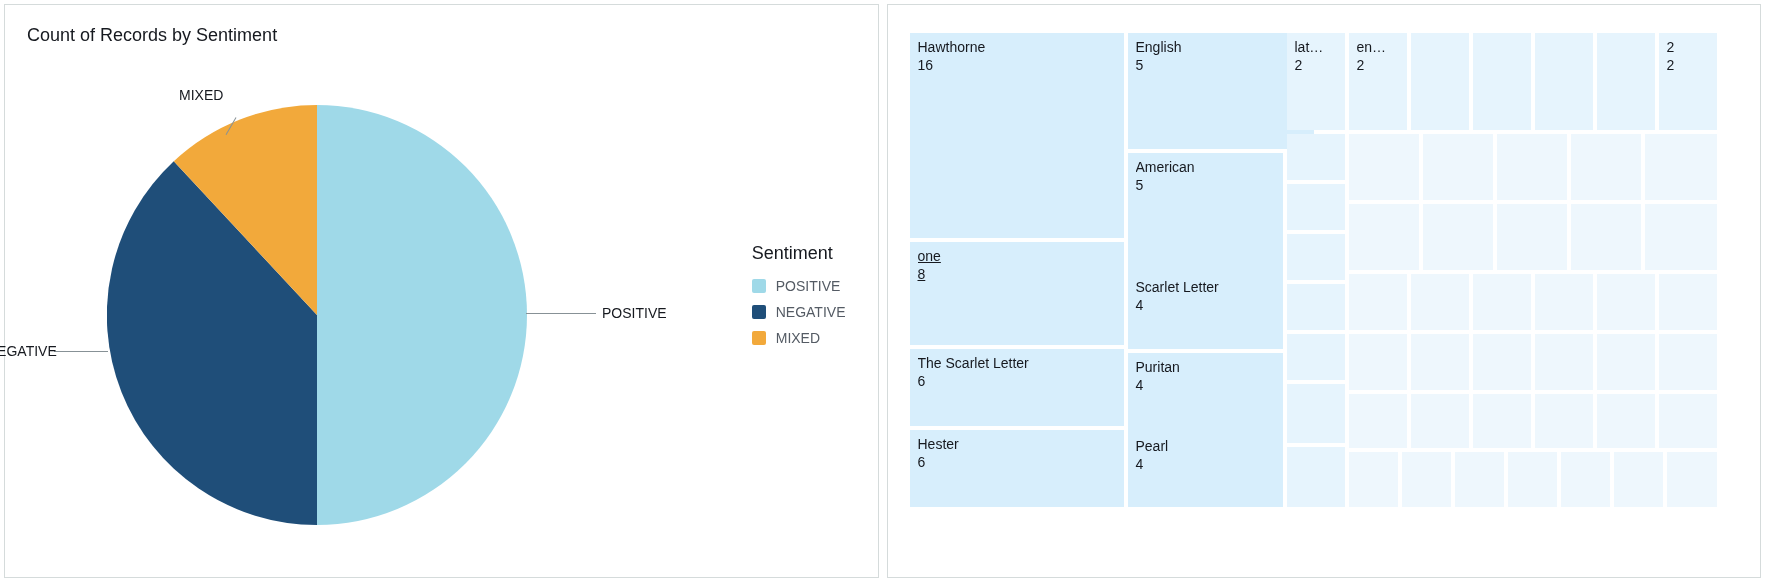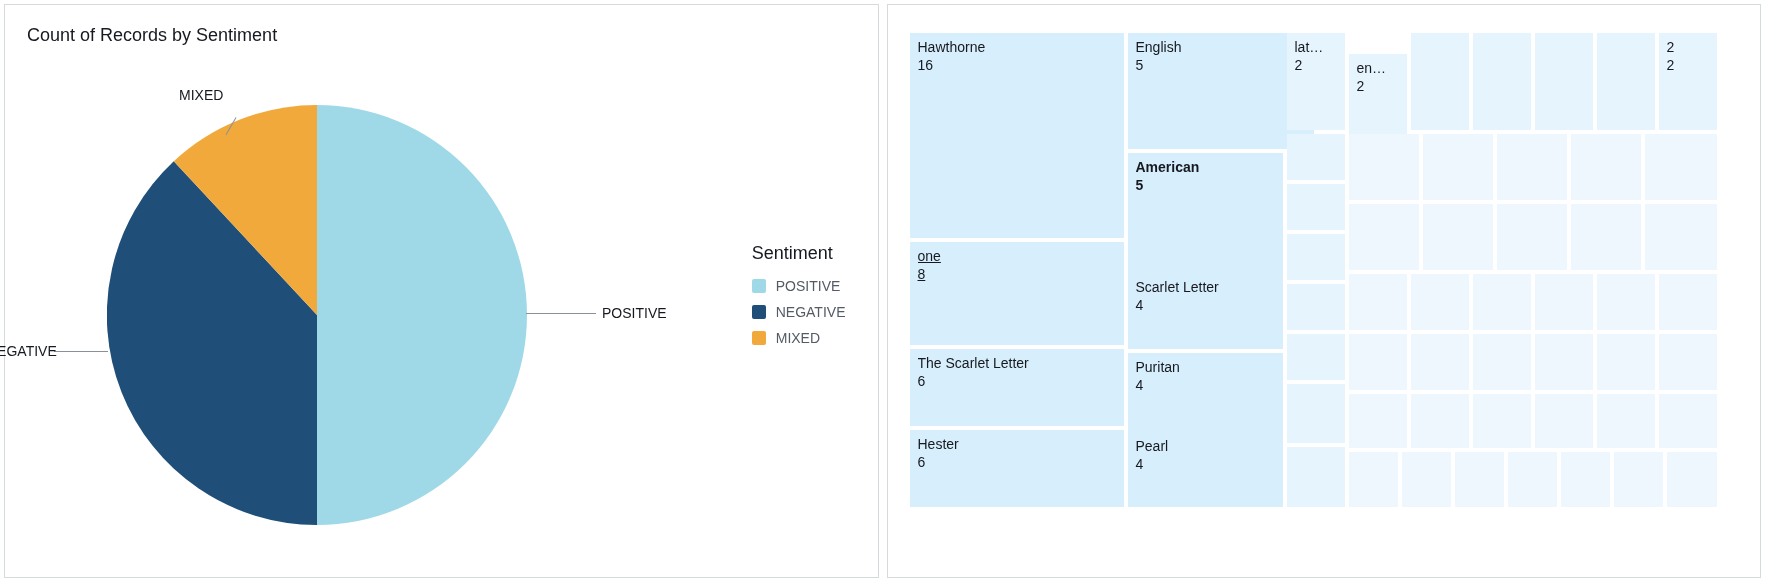--- a/index.html
+++ b/index.html
@@ -158,42 +158,42 @@
     </div>
     <div class="tm-cell" style="left:0px; top:397px; width:214px; height:77px;">
       <span class="lbl">Hester</span>
       <span class="val">6</span>
     </div>
 
     <div class="tm-cell" style="left:218px; top:0px; width:186px; height:116px;">
       <span class="lbl">English</span>
       <span class="val">5</span>
     </div>
-    <div class="tm-cell" style="left:218px; top:120px; width:155px; height:144px;font-weight:bold;">
+    <div class="tm-cell" style="left:218px; top:120px; width:155px; height:144px;">
       <span class="lbl">American</span>
       <span class="val">5</span>
     </div>
     <div class="tm-cell" style="left:218px; top:240px; width:155px; height:76px;">
       <span class="lbl">Scarlet Letter</span>
       <span class="val">4</span>
     </div>
     <div class="tm-cell" style="left:218px; top:320px; width:155px; height:97px;">
       <span class="lbl">Puritan</span>
       <span class="val">4</span>
     </div>
     <div class="tm-cell" style="left:218px; top:399px; width:155px; height:75px;">
       <span class="lbl">Pearl</span>
       <span class="val">4</span>
     </div>
 
     <div class="tm-cell lighter" style="left:377px; top:0px; width:58px; height:97px;">
       <span class="lbl">lat…</span>
       <span class="val">2</span>
     </div>
-    <div class="tm-cell lighter" style="left:439px; top:0px; width:58px; height:97px;margin-top:21px;">
+    <div class="tm-cell lighter" style="left:439px; top:0px; width:58px; height:97px;">
       <span class="lbl">en…</span>
       <span class="val">2</span>
     </div>
     <div class="tm-cell lighter" style="left:501px; top:0px; width:58px; height:97px;"></div>
     <div class="tm-cell lighter" style="left:563px; top:0px; width:58px; height:97px;"></div>
     <div class="tm-cell lighter" style="left:625px; top:0px; width:58px; height:97px;"></div>
     <div class="tm-cell lighter" style="left:687px; top:0px; width:58px; height:97px;"></div>
     <div class="tm-cell lighter" style="left:749px; top:0px; width:58px; height:97px;">
       <span class="lbl">2</span>
       <span class="val">2</span>

